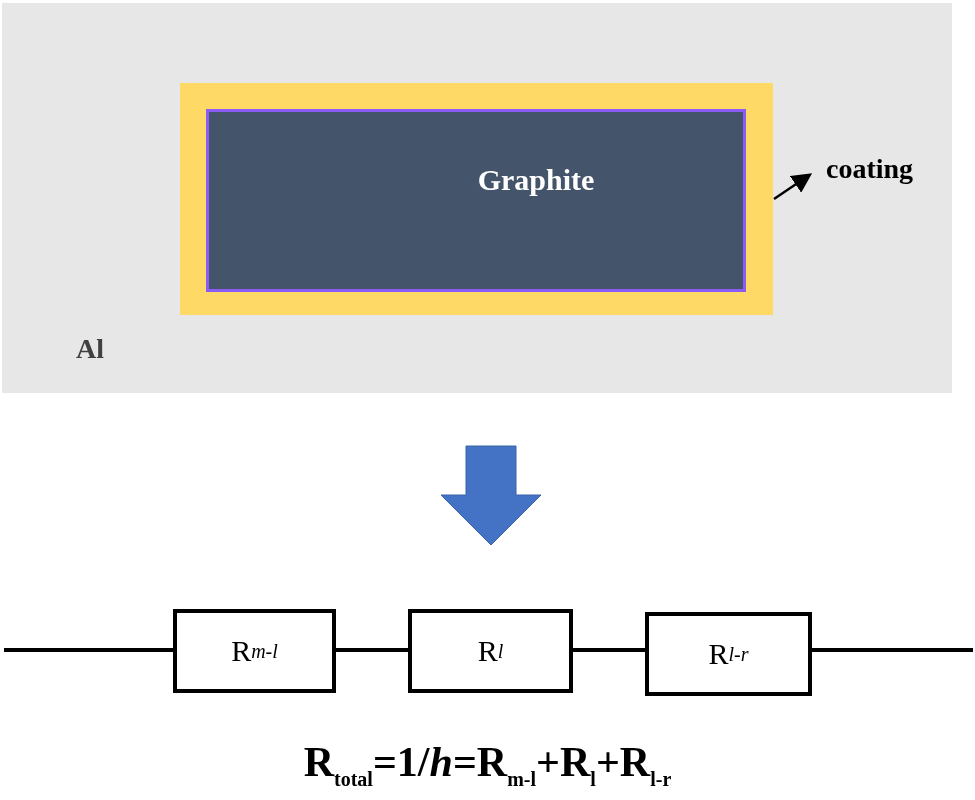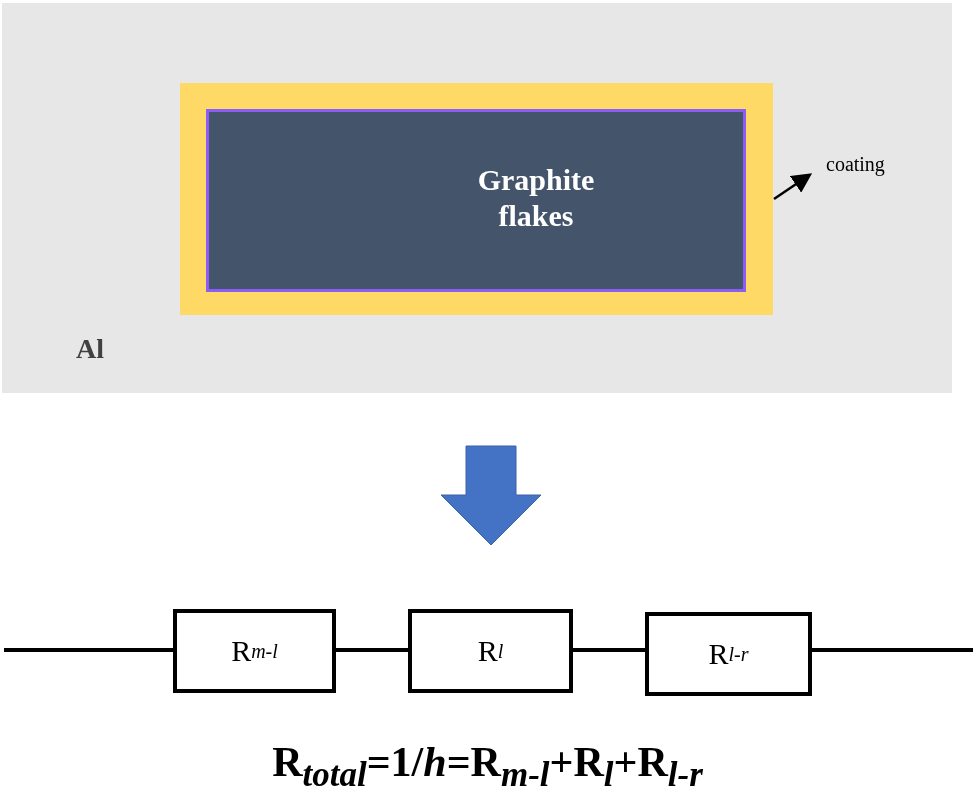--- a/index.html
+++ b/index.html
@@ -5,43 +5,42 @@
   html, body { margin: 0; padding: 0; background: #ffffff; }
   body { width: 975px; height: 800px; position: relative; overflow: hidden;
          font-family: "Liberation Serif", serif; }
   .panel { position: absolute; left: 2px; top: 3px; width: 950px; height: 390px; background: #e7e7e7; }
   .coating { position: absolute; left: 180px; top: 83px; width: 593px; height: 232px; background: #ffd965; }
   .flake { position: absolute; left: 206px; top: 109px; width: 540px; height: 183px; background: #44546a;
            box-sizing: border-box; border: 3px solid #8b5cf6; }
   .flake-label { position: absolute; left: 0; right: 0; top: 50px; text-align: center; color: #fff;
                  font-weight: bold; font-size: 30px; line-height: 36px; padding-left: 120px; box-sizing: border-box; }
   .flake-label span { display: block; }
-  .coating-label { position: absolute; left: 826px; top: 153px; font-weight: normal; font-size: 20px; color: #000; }
+  .coating-label { position: absolute; left: 826px; top: 153px; font-weight: bold; font-size: 28px; color: #000; }
   .al-label { position: absolute; left: 74px; top: 330px; font-weight: bold; font-size: 28px; color: #404040; }
   svg.overlay { position: absolute; left: 0; top: 0; }
   .res-box { position: absolute; box-sizing: border-box; border: 4px solid #000; background: #fff;
              height: 84px; display: flex; align-items: center; justify-content: center;
              font-size: 30px; color: #000; }
   .res-box sub { font-style: italic; font-size: 20px; vertical-align: -6px; }
   .formula { position: absolute; left: 0; width: 975px; top: 738px; text-align: center;
              font-weight: bold; font-size: 42px; color: #000; }
-  .formula sub { font-style: italic; font-size: 35px; vertical-align: -10px; }
+  .formula sub { font-size: 20px; vertical-align: -10px; }
   .formula i { font-style: italic; }
 </style>
 </head>
 <body>
 
 <div class="panel">
   <div class="al-label">Al</div>
 </div>
 <div class="coating"></div>
 <div class="flake">
   <div class="flake-label">
     <span>Graphite</span>
-    <span>flakes</span>
   </div>
 </div>
 <div class="coating-label">coating</div>
 
 <svg class="overlay" width="975" height="800">
   <defs>
     <marker id="ah" markerWidth="8" markerHeight="8" refX="6" refY="4" orient="auto">
       <path d="M0,0 L8,4 L0,8 z" fill="#000"></path>
     </marker>
   </defs>

